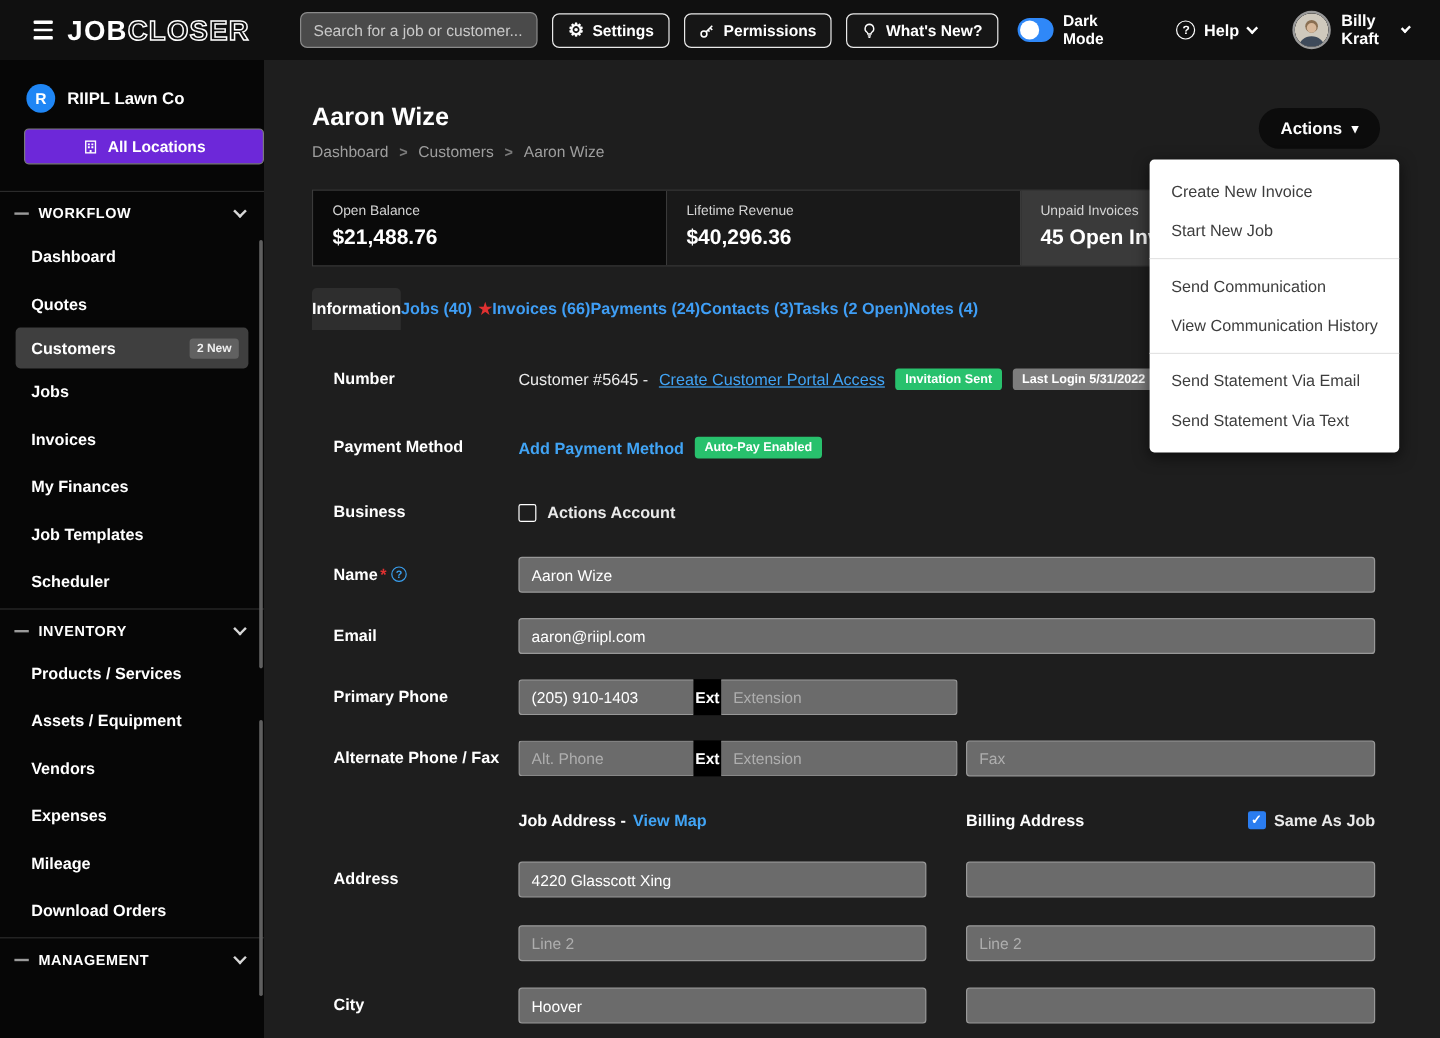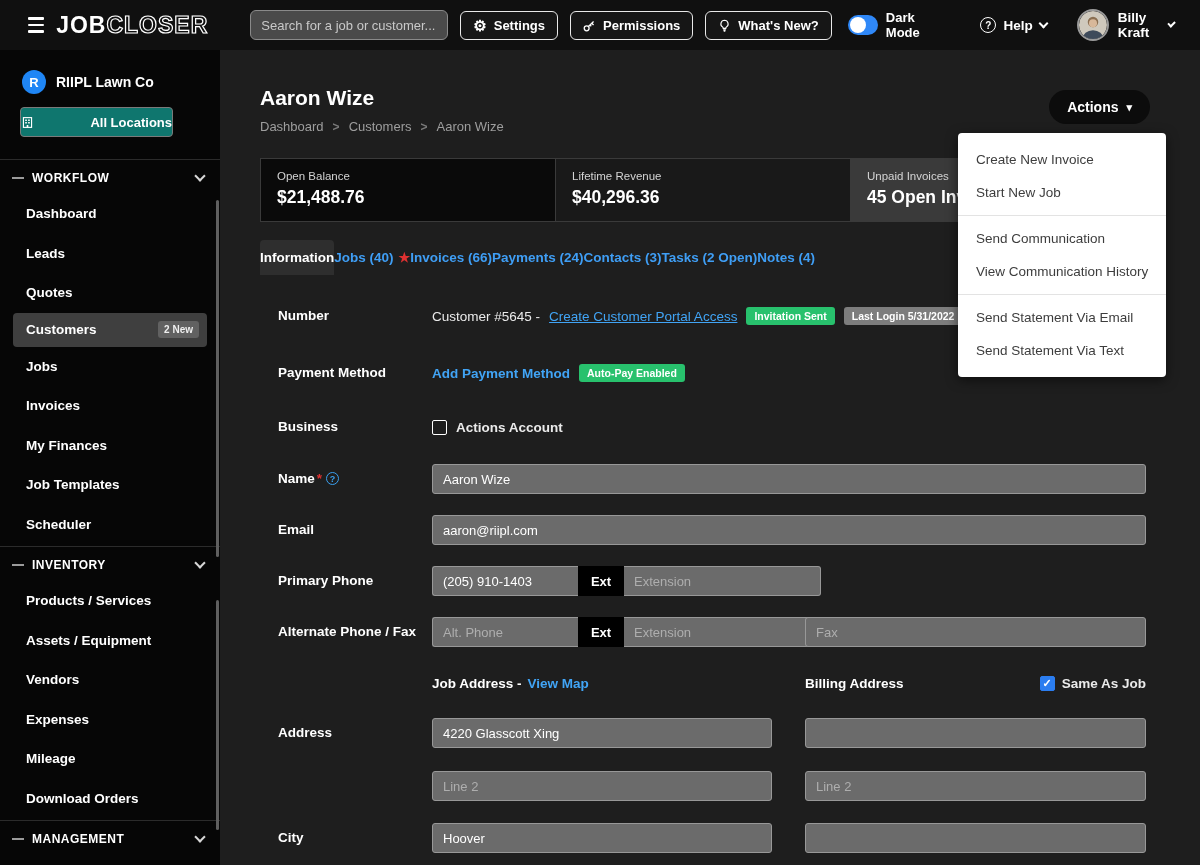--- a/index.html
+++ b/index.html
@@ -30,23 +30,23 @@
   .chev { width:7px; height:7px; border-right:2px solid #fff; border-bottom:2px solid #fff;
           transform:rotate(45deg); display:inline-block; margin-top:-4px; }
   .usermenu { margin-left:30px; display:flex; align-items:center; gap:9px; font-weight:700; font-size:13.5px; cursor:pointer; }
   .avatar { width:32px; height:32px; border-radius:50%; overflow:hidden; border:2px solid #9a9a9a; flex:none; }
 
   
   .sidebar { position:absolute; top:50px; left:0; width:220px; bottom:0; background:#060606; z-index:50; }
   .company { display:flex; align-items:center; gap:10px; padding:20px 22px 0 22px; font-weight:700; font-size:14px; }
   .r-badge { width:24px; height:24px; border-radius:50%; background:#1f86f5; color:#fff; display:flex;
              align-items:center; justify-content:center; font-weight:800; font-size:13px; flex:none; }
-  .all-loc { margin:13px 20px 0 20px; width:153px; height:30px; background:#0f766e; border:1px solid #7a7a7a;
+  .all-loc { margin:13px 20px 0 20px; width:200px; height:30px; background:#6d28d9; border:1px solid #7a7a7a;
              border-radius:4px; color:#fff; font-weight:700; font-size:13px; display:flex; gap:8px;
-             align-items:center; justify-content:space-between; cursor:pointer; font-family:inherit; }
+             align-items:center; justify-content:center; cursor:pointer; font-family:inherit; }
   .side-divider { border-top:1px solid #2b2b2b; margin-top:22px; }
   .sec-head { display:flex; align-items:center; padding:11px 16px 9px 12px; font-weight:700; font-size:12px;
               letter-spacing:.5px; cursor:pointer; }
   .sec-dash { width:12px; height:2px; background:#9a9a9a; margin-right:8px; }
   .sec-chev { margin-left:auto; width:8px; height:8px; border-right:2px solid #d7d7d7; border-bottom:2px solid #d7d7d7;
               transform:rotate(45deg); margin-top:-4px; }
   .nav-item { height:39.5px; display:flex; align-items:center; padding-left:26px; font-weight:700; font-size:13.5px;
               color:#fff; cursor:pointer; }
   .nav-item.active { background:#3f3f3f; border-radius:4px; margin:0 13px; padding-left:13px; height:34px; }
   .badge-new { margin-left:auto; margin-right:8px; background:#616161; color:#efefef; border-radius:3px;
@@ -105,21 +105,21 @@
   .cb { width:15px; height:15px; border:1.5px solid #fff; border-radius:2px; display:inline-flex;
         align-items:center; justify-content:center; cursor:pointer; flex:none; }
   .cb.checked { background:#2b7df0; border-color:#2b7df0; font-size:11px; font-weight:700; color:#fff; }
   .inp { height:30px; background:#6b6b6b; border:1px solid #989898; border-radius:3px; color:#fff;
          font-size:13px; padding:0 10px; font-family:inherit; }
   .inp::placeholder { color:#aeaeae; }
   .inp.full { width:714px; }
   .inp.half { width:340px; }
   .inp.half-r { width:341px; }
   .inp.phone { width:146px; border-radius:3px 0 0 3px; border-right:none; }
-  .ext-box { width:46px; height:30px; background:#000; color:#fff; font-weight:700; font-size:13px;
+  .ext-box { width:23px; height:30px; background:#000; color:#fff; font-weight:700; font-size:13px;
              display:flex; align-items:center; justify-content:center; flex:none; }
   .inp.extension { flex:1; border-radius:0 3px 3px 0; border-left:none; }
   .addr-head { margin-top:14px; margin-bottom:20px; }
   .head-bold { font-weight:700; color:#fff; }
   .between { justify-content:space-between; }
   .same-wrap { display:flex; align-items:center; gap:7px; font-weight:700; }
 </style>
 </head>
 <body>
 
@@ -197,21 +197,20 @@
   </button>
 
   <div class="side-divider"></div>
   <div class="sec-head">
     <span class="sec-dash"></span>
     <span>WORKFLOW</span>
     <span class="sec-chev"></span>
   </div>
   <div>
     <div class="nav-item">Dashboard</div>
-    <div class="nav-item">Leads</div>
     <div class="nav-item">Quotes</div>
     <div class="nav-item active">
       <span>Customers</span>
       <span class="badge-new">2 New</span>
     </div>
     <div class="nav-item">Jobs</div>
     <div class="nav-item">Invoices</div>
     <div class="nav-item">My Finances</div>
     <div class="nav-item">Job Templates</div>
     <div class="nav-item">Scheduler</div>

